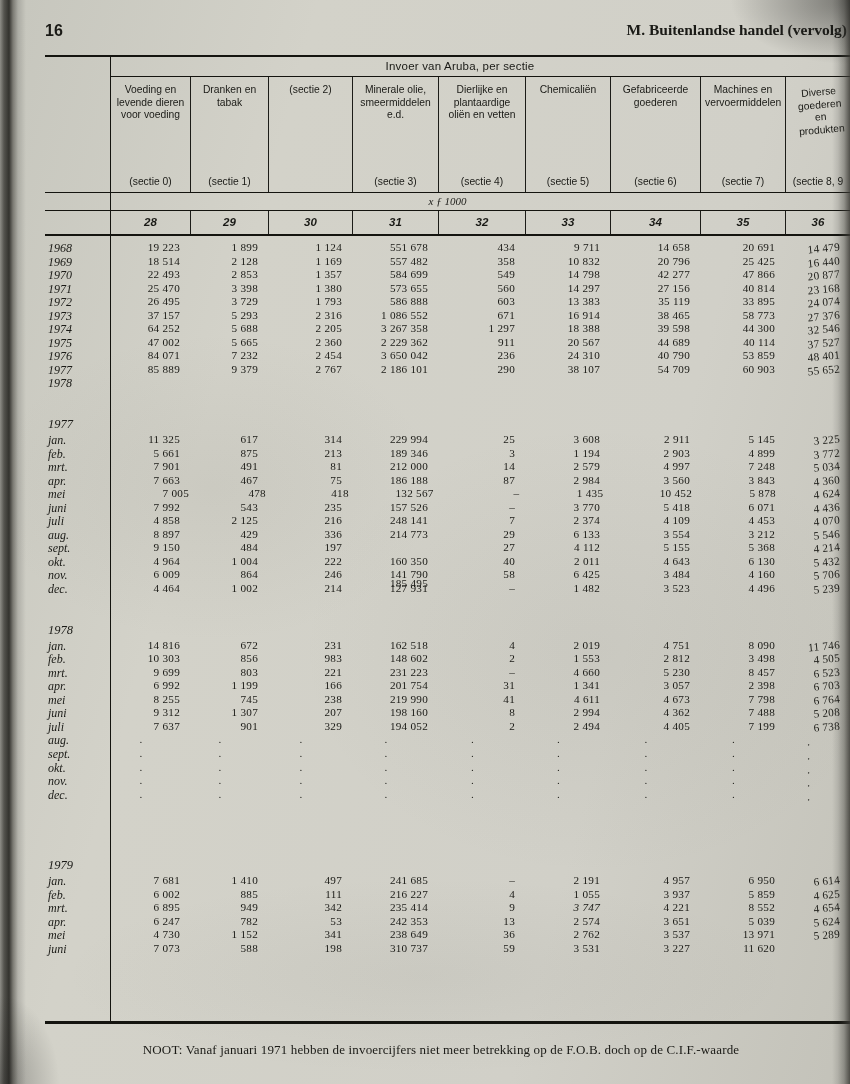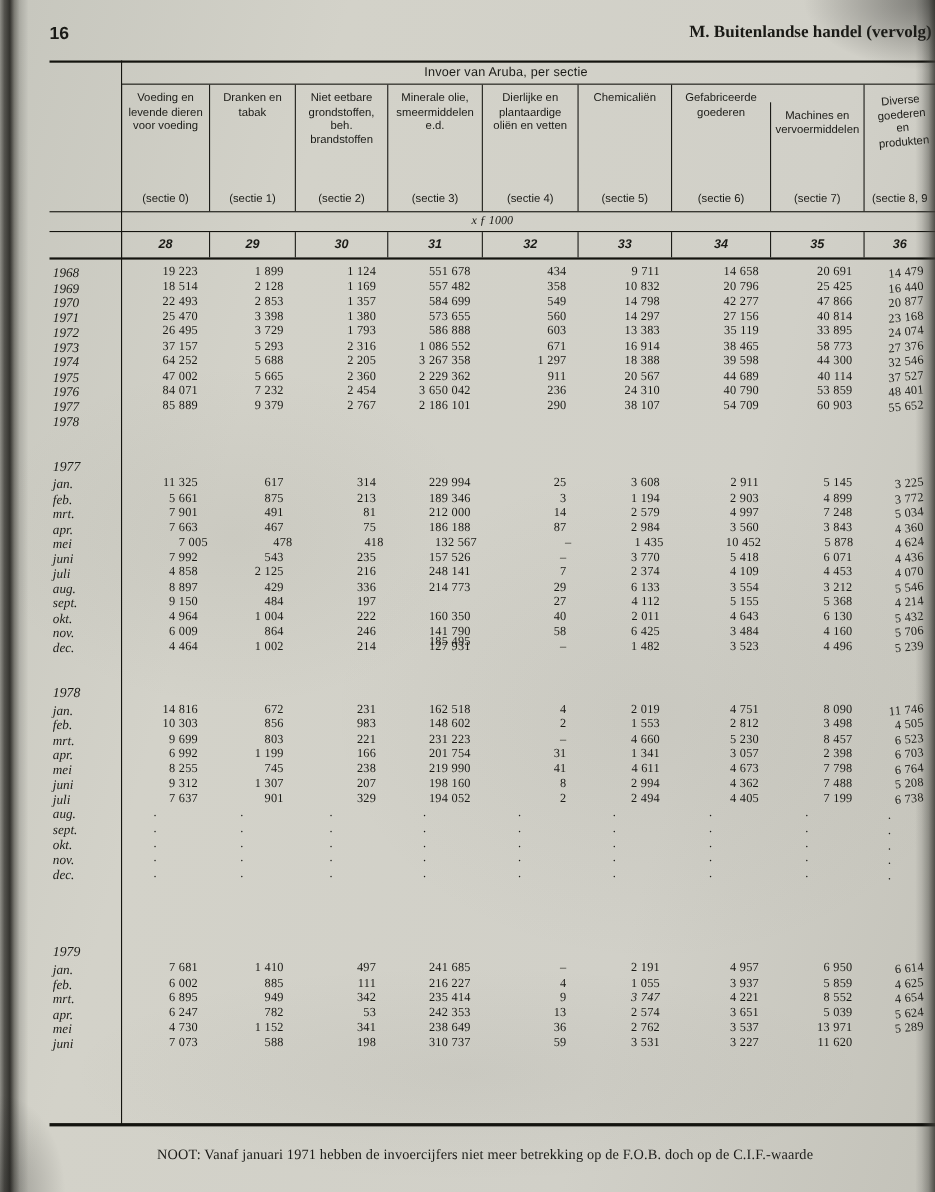--- a/index.html
+++ b/index.html
@@ -81,40 +81,39 @@
   <div id="col-heads">
       <div class="colhead" style="width: 80px;">
         <div class="ch-text">Voeding en levende dieren voor voeding</div>
         <div class="ch-sectie">(sectie 0)</div>
       </div>
       <div class="colhead" style="width: 78px;">
         <div class="ch-text">Dranken en tabak</div>
         <div class="ch-sectie">(sectie 1)</div>
       </div>
       <div class="colhead" style="width: 84px;">
-        <div class="ch-text">Niet eetbare grondstoffen, beh. brandstoffen</div>
         <div class="ch-sectie">(sectie 2)</div>
       </div>
       <div class="colhead" style="width: 86px;">
         <div class="ch-text">Minerale olie, smeermiddelen e.d.</div>
         <div class="ch-sectie">(sectie 3)</div>
       </div>
       <div class="colhead" style="width: 87px;">
         <div class="ch-text">Dierlijke en plantaardige oliën en vetten</div>
         <div class="ch-sectie">(sectie 4)</div>
       </div>
       <div class="colhead" style="width: 85px;">
         <div class="ch-text">Chemicaliën</div>
         <div class="ch-sectie">(sectie 5)</div>
       </div>
       <div class="colhead" style="width: 90px;">
         <div class="ch-text">Gefabriceerde goederen</div>
         <div class="ch-sectie">(sectie 6)</div>
       </div>
-      <div class="colhead" style="width: 85px; margin-top: 16px;">
+      <div class="colhead" style="width: 85px;">
         <div class="ch-text">Machines en vervoermiddelen</div>
         <div class="ch-sectie">(sectie 7)</div>
       </div>
       <div class="colhead tilt" style="width: 65px;">
         <div class="ch-text">Diverse goederen en produkten</div>
         <div class="ch-sectie">(sectie 8, 9</div>
       </div>
     </div>
 
   <div class="unit-band">

